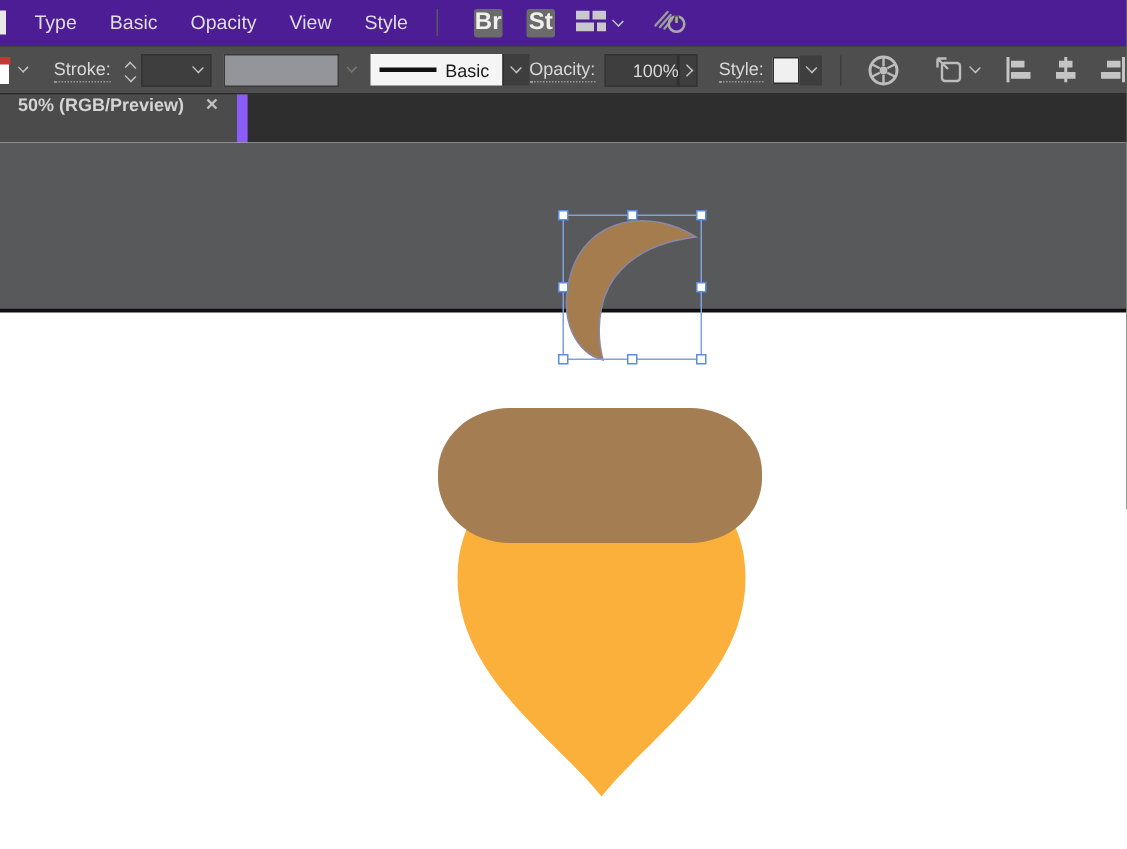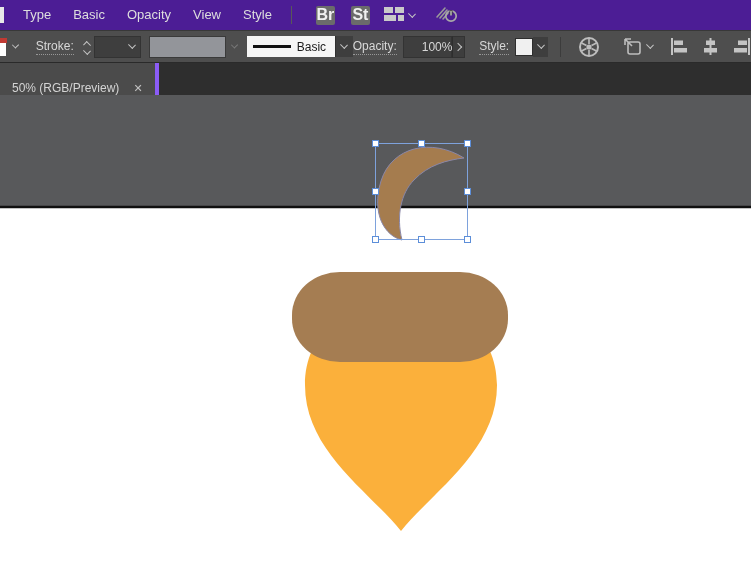--- a/index.html
+++ b/index.html
@@ -52,22 +52,22 @@
   .style-swatch-wrap { display:flex; align-items:center; margin-left:6px; }
   .style-face { width:18px; height:18px; background:#f0f0f0; border:1px solid #2e2e2e; }
   .style-chev { width:15px; height:20px; background:#3e3e3e; display:flex;
                 align-items:center; justify-content:center; }
   .cb-sep { width:1px; height:20px; background:#3c3c3c; margin:0 10px 0 12px; }
   .icon-btn { display:flex; align-items:center; justify-content:center; margin:0 7px; }
   .align-group { display:flex; align-items:center; gap:12px; margin-left:10px; }
 
   
   .tabbar { height:32px; background:#2e2e2e; display:flex; align-items:stretch; }
-  .doc-tab { background:#4b4b4b; display:flex; align-items:flex-end; padding:0 12px;
-             gap:14px; color:#d4d4d4; font-size:12px; border-right:4px solid #8b5cf6; }
+  .doc-tab { background:#4b4b4b; display:flex; align-items:flex-start; padding:0 12px;
+             gap:14px; color:#d4d4d4; font-size:12px; border-right:7px solid #8b5cf6;font-weight:bold; }
   .tab-close { color:#c2c2c2; font-size:11px; cursor:default; }
 
   
   .canvas { position:relative; width:751px; height:471px; background:#fff; }
   .canvas svg { position:absolute; top:0; left:0; }
 </style>
 </head>
 <body>
 
 <div class="menubar">

